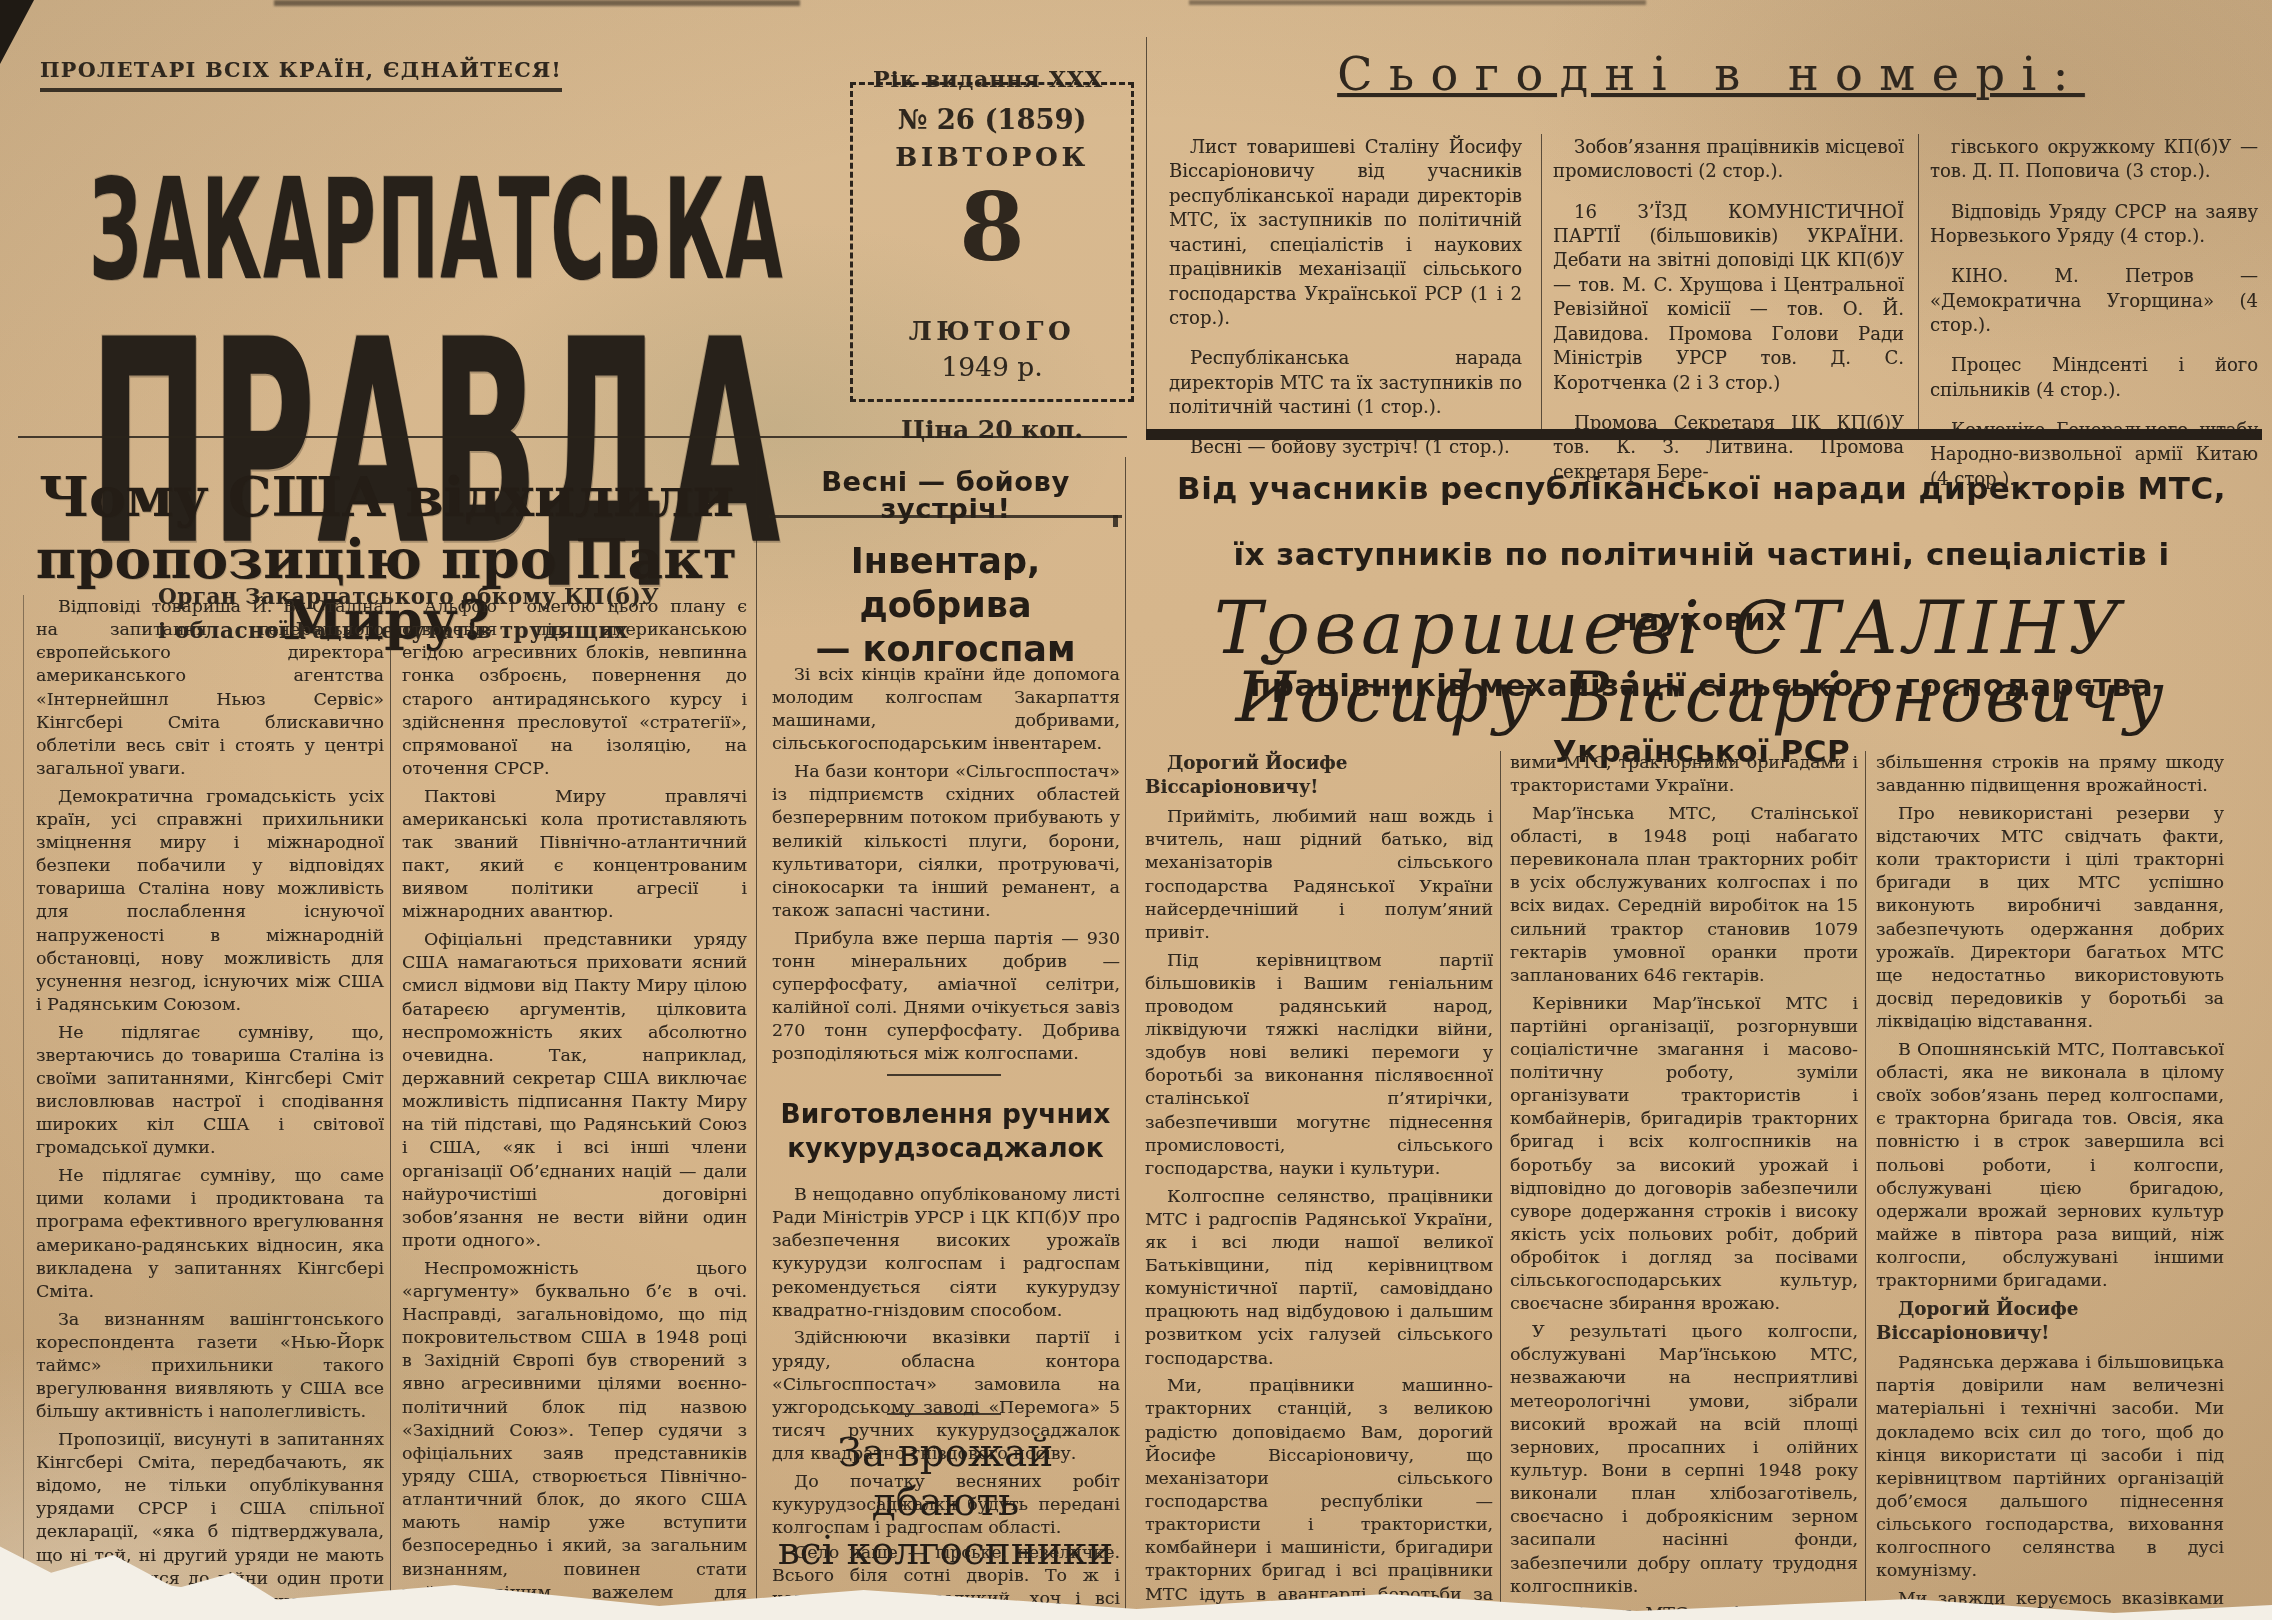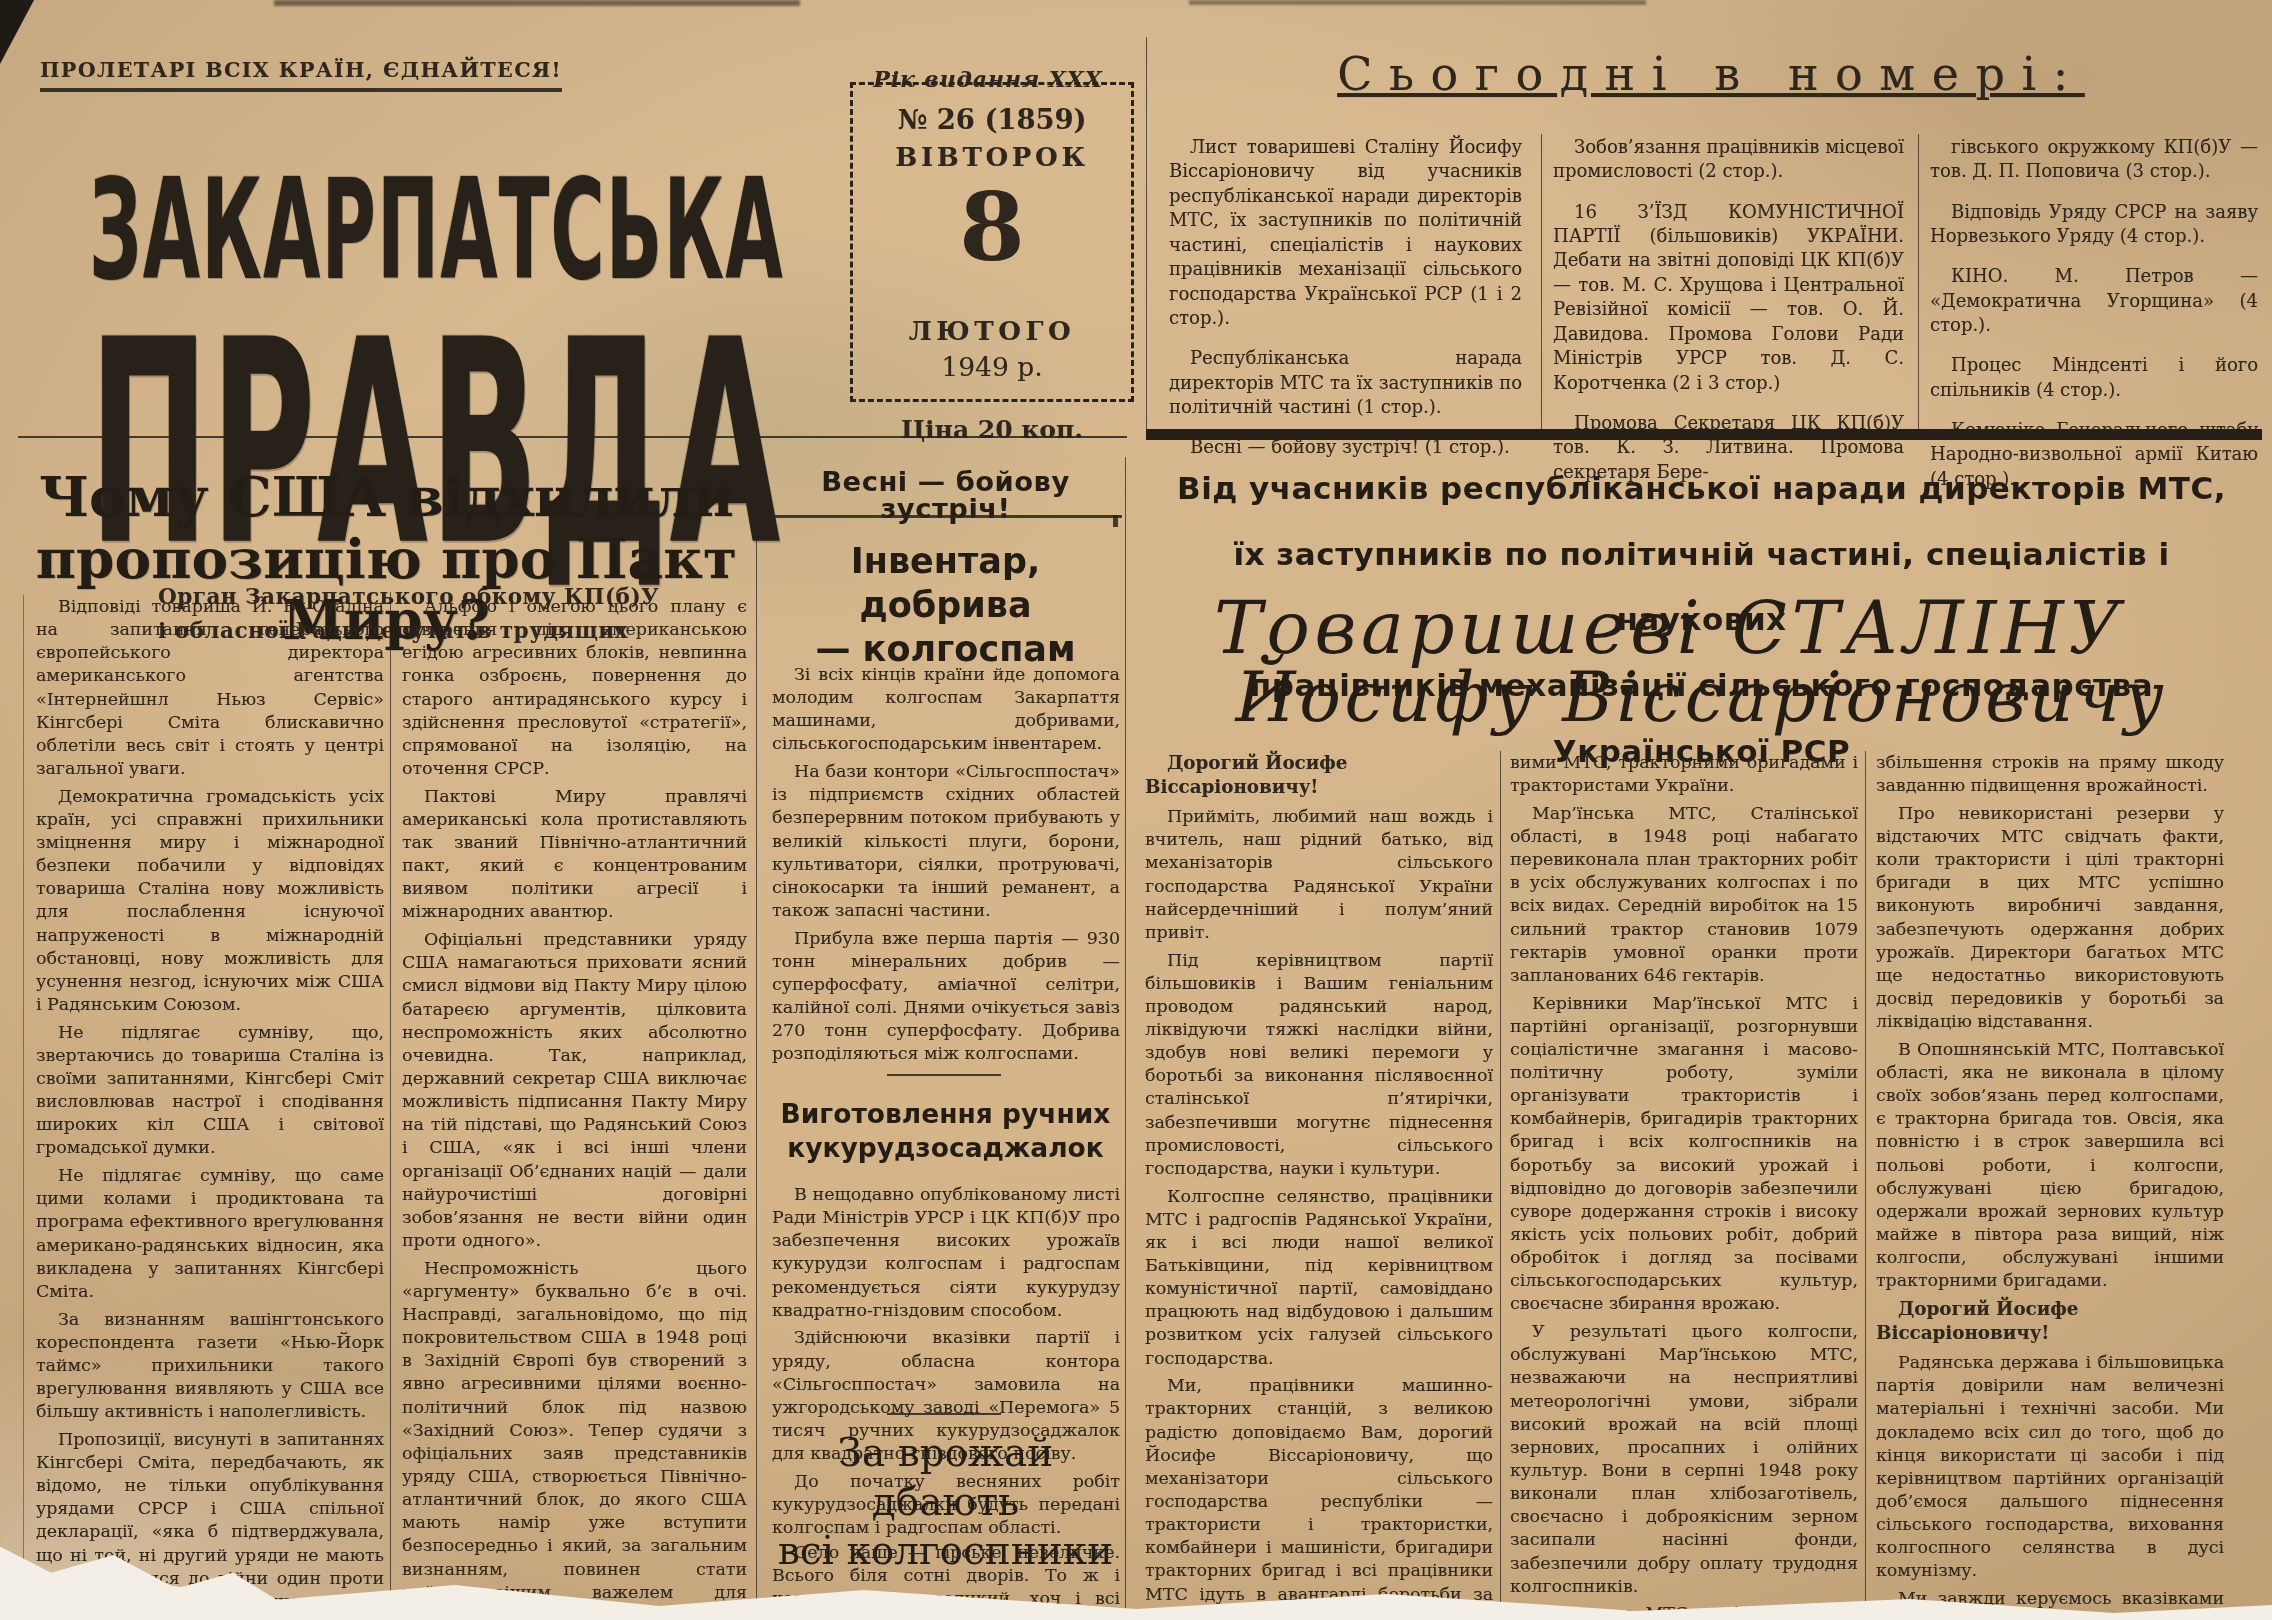--- a/index.html
+++ b/index.html
@@ -64,21 +64,21 @@
   <div class="abs" style="left:0;top:0;width:34px;height:64px;background:#1f1a14;clip-path:polygon(0 0,100% 0,0 100%);"></div>
   <div class="abs" style="left:274px;top:0;width:526px;height:5.5px;background:rgba(40,31,22,.55);filter:blur(0.9px);"></div>
   <div class="abs" style="left:1189px;top:0;width:457px;height:4.6px;background:rgba(40,31,22,.45);filter:blur(0.9px);"></div>
 
   <div class="abs slogan ink" style="left:40px;top:59px;">ПРОЛЕТАРІ ВСІХ КРАЇН, ЄДНАЙТЕСЯ!</div>
   <div class="abs mast1" style="left:89px;top:161px;">ЗАКАРПАТСЬКА</div>
   <div class="abs mast2" style="left:89px;top:302px;">ПРАВДА</div>
   <div class="abs organ ink" style="left:158px;top:580px;width:526px;">Орган Закарпатського обкому КП(б)У</div>
   <div class="abs organ ink" style="left:158px;top:614px;width:526px;">і обласної Ради депутатів трудящих</div>
 
-  <div class="abs edyear ink ctr" style="left:837px;top:68px;width:302px;font-style:italic;">Рік видання XXX</div>
+  <div class="abs edyear ink ctr" style="left:837px;top:68px;width:302px;">Рік видання XXX</div>
   <div class="abs issuebox" style="left:850px;top:82px;width:284px;height:320px;">
     <div class="ib-no ink">№ 26 (1859)</div>
     <div class="ib-wd ink">ВІВТОРОК</div>
     <div class="ib-day ink">8</div>
     <div class="ib-mo ink">ЛЮТОГО</div>
     <div class="ib-yr ink">1949 р.</div>
   </div>
   <div class="abs price ink ctr" style="left:850px;top:417px;width:284px;">Ціна 20 коп.</div>
 
   <div class="vrule" style="left:1146px;top:37px;height:392px;"></div>

